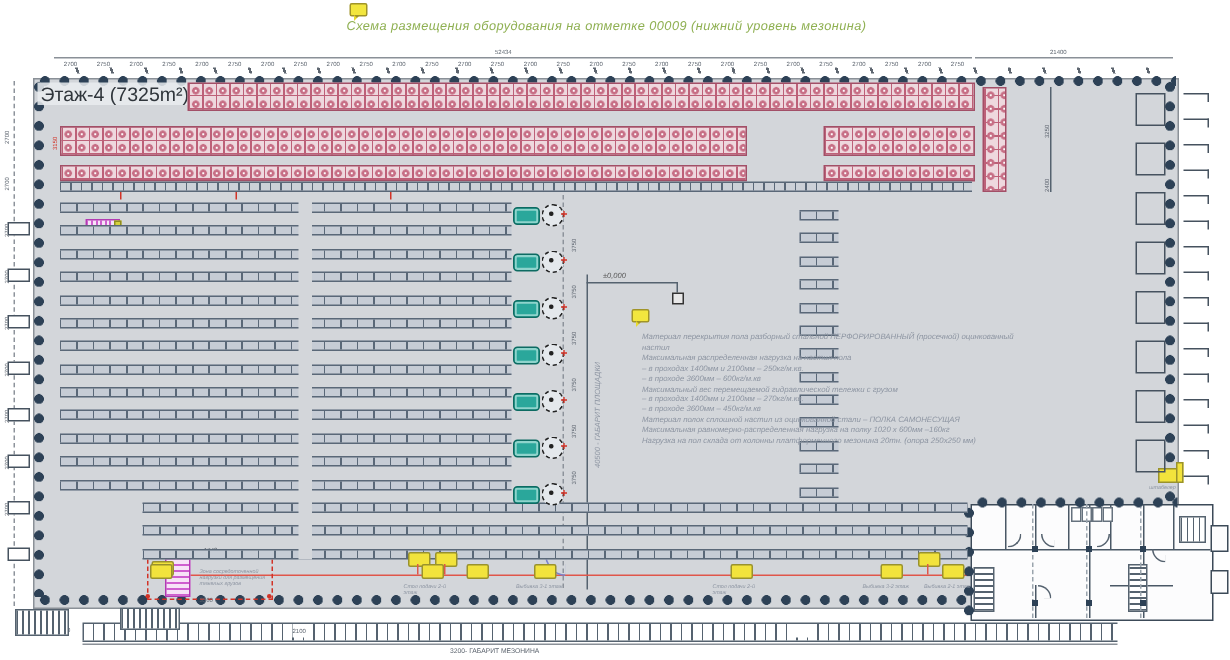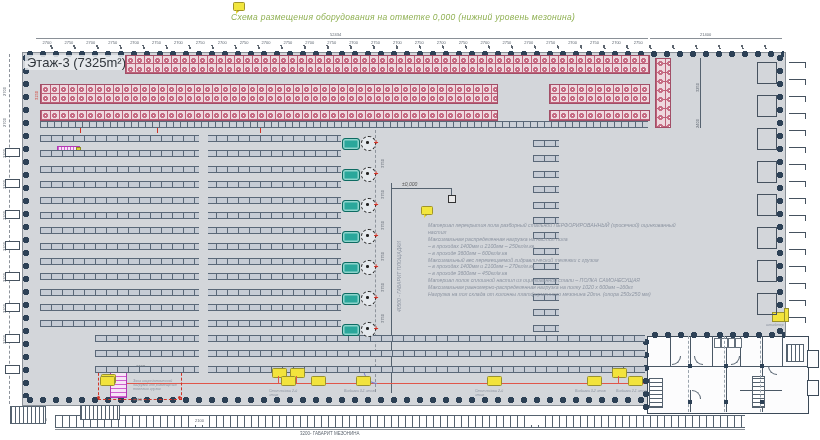--- a/index.html
+++ b/index.html
@@ -64,36 +64,36 @@
   .elev{font-size:5px;font-style:italic;color:#555;white-space:nowrap;}
   .toilet{border:1px solid #66727e;background:#fff;}
   .col4{background:#2d4156;}
 </style>
 </head>
 <body>
 
 <div id="plan">
 
   <div class="abs comment" style="left:233px;top:2px;width:10px;height:7px;"></div>
-  <div class="abs title" style="left:231px;top:12px;">Схема размещения оборудования на отметке 0,000 (нижний уровень мезонина)</div>
+  <div class="abs title" style="left:231px;top:12px;">Схема размещения оборудования на отметке 00009 (нижний уровень мезонина)</div>
 
   <div class="abs floor" style="left:22px;top:52px;width:762px;height:352px;"></div>
   <div class="abs dots-h" style="left:24px;top:50px;width:760px;height:8px;"></div>
   <div class="abs dots-h" style="left:24px;top:396px;width:624px;height:8px;"></div>
   <div class="abs dots-v" style="left:22px;top:52px;width:8px;height:346px;"></div>
   <div class="abs dots-v" style="left:776px;top:52px;width:8px;height:286px;"></div>
 
   <div class="abs dimline" style="left:36px;top:38px;width:612px;height:1px;"></div>
   <div class="abs dimline" style="left:650px;top:38px;width:132px;height:1px;"></div>
   <div class="abs dimtxt" style="left:330px;top:32px;">52434</div>
   <div class="abs dimtxt" style="left:700px;top:32px;">21400</div>
   <div class="abs oblticks" style="left:30px;top:45px;width:754px;height:4px;"></div>
   <div class="abs dash-v" style="left:9px;top:54px;width:1px;height:350px;"></div>
 
-  <div class="abs floorlab" style="left:25px;top:55px;">Этаж-3 (7325m²)</div>
+  <div class="abs floorlab" style="left:25px;top:55px;">Этаж-4 (7325m²)</div>
 
   <div class="abs pink" style="left:125px;top:55px;width:523px;height:17px;"></div>
   <div class="abs pink" style="left:40px;top:84px;width:456px;height:18px;"></div>
   <div class="abs pink" style="left:549px;top:84px;width:99px;height:18px;"></div>
   <div class="abs pink" style="left:40px;top:110px;width:456px;height:9px;"></div>
   <div class="abs pink" style="left:549px;top:110px;width:99px;height:9px;"></div>
   <div class="abs tickband" style="left:40px;top:121px;width:608px;height:5px;"></div>
   <div class="abs pink" style="left:655px;top:58px;width:14px;height:68px;"></div>
   <div class="abs red-tick" style="left:80px;top:128px;width:1px;height:5px;"></div>
   <div class="abs red-tick" style="left:157px;top:128px;width:1px;height:5px;"></div>

